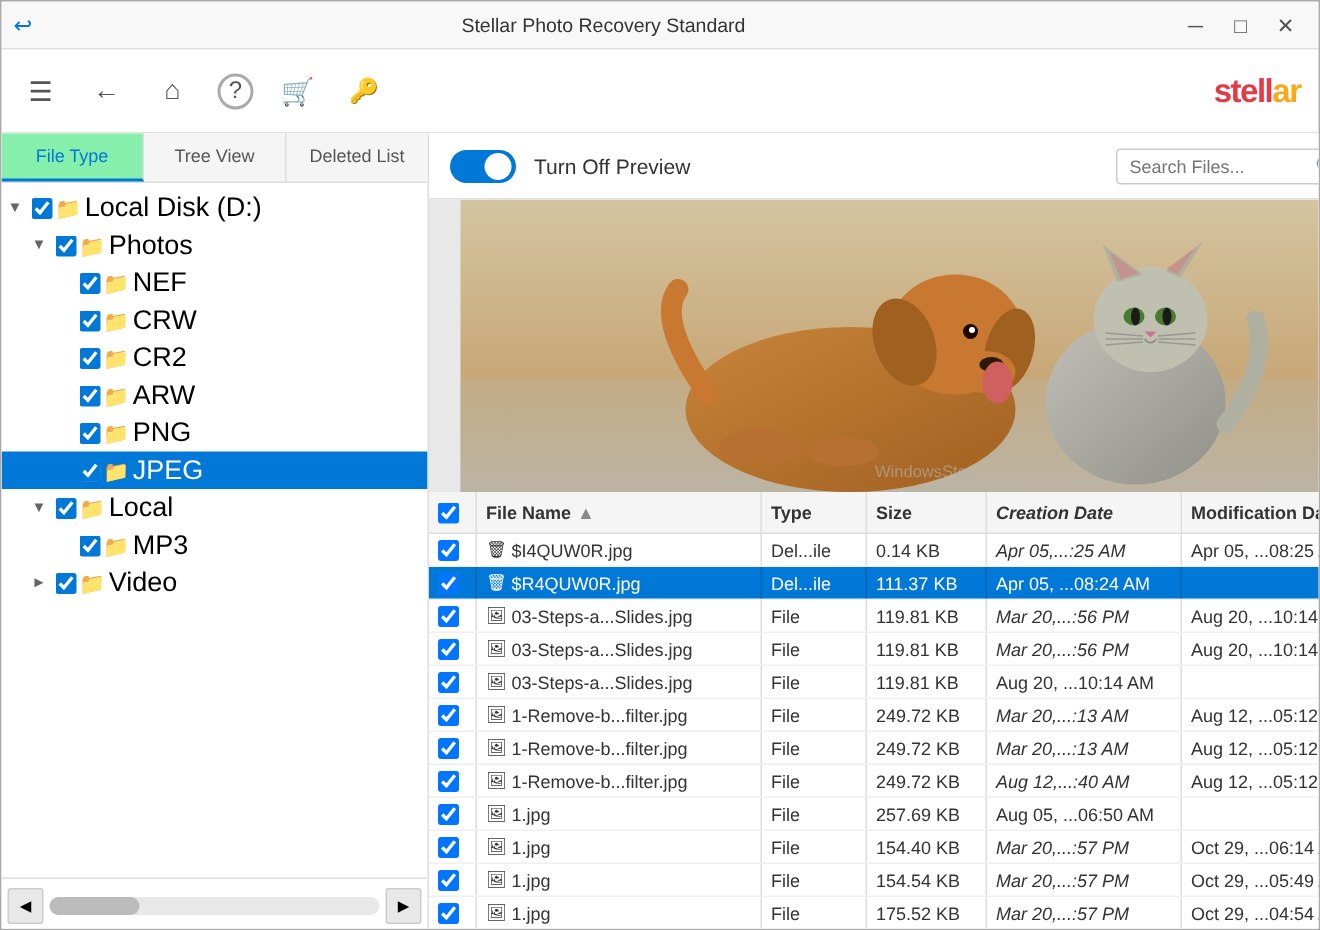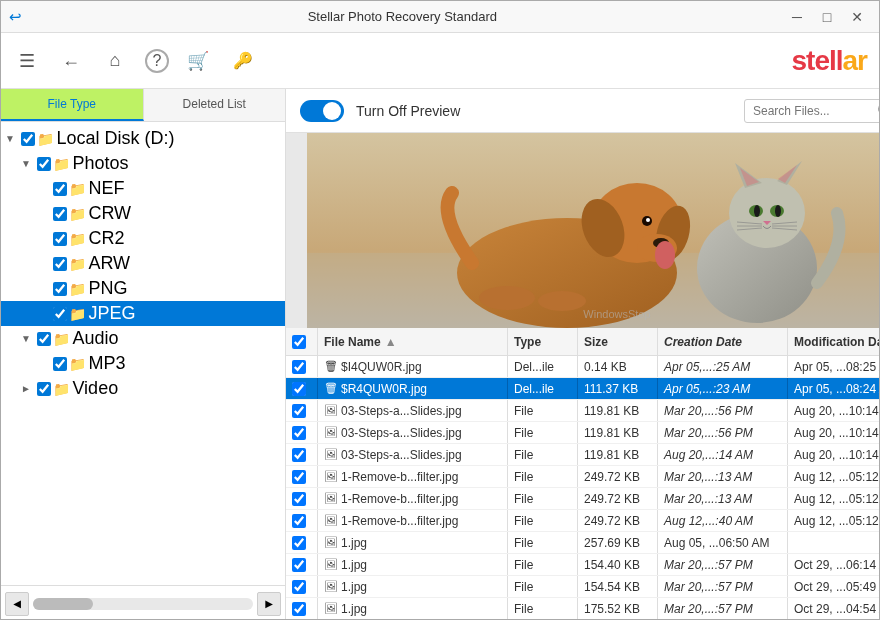--- a/index.html
+++ b/index.html
@@ -34,21 +34,21 @@
       padding: 0 12px;
       gap: 16px;
       border-bottom: 1px solid #e0e0e0;
     }
     .toolbar-icon {
       width: 28px; height: 28px; display: flex; align-items: center; justify-content: center;
       cursor: pointer; color: #555; font-size: 18px; border-radius: 4px;
     }
     .stellar-logo {
       margin-left: auto;
-      font-size: 28px;
+      font-size: 22px;
       font-weight: bold;
       color: #e63946;
       letter-spacing: -1px;
     }
     .stellar-logo span { color: #faa81a; }
 
     
     .main-layout {
       display: flex;
       height: calc(620px - 32px - 56px);
@@ -76,21 +76,21 @@
       padding: 8px 4px;
       text-align: center;
       font-size: 12px;
       cursor: pointer;
       border-right: 1px solid #ddd;
       color: #555;
       font-weight: 500;
     }
     .tab:last-child { border-right: none; }
     .tab.active {
-      background: #bef264;
+      background: #86efac;
       color: #0078d7;
       border-bottom: 2px solid #0078d7;
     }
 
     
     .tree-area {
       flex: 1;
       overflow-y: auto;
       overflow-x: hidden;
       padding: 4px 0;
@@ -239,20 +239,21 @@
     stell<span>ar</span>
   </div>
 </div>
 
 <div class="main-layout">
 
   <div class="left-panel">
 
     <div class="tabs">
       <div class="tab active">File Type</div>
+      <div class="tab">Tree View</div>
       <div class="tab">Deleted List</div>
     </div>
 
     <div class="tree-area" id="tree-container">
         <div class="tree-item" style="padding-left: 4px;">
           <span class="tree-toggle">▼</span>
           <input type="checkbox" class="checkbox" checked="" style="">
           <span class="folder-icon" style="color: rgb(255, 193, 7);">📁</span>
           <span class="tree-label">Local Disk (D:)</span>
         </div>
@@ -295,21 +296,21 @@
         <div class="tree-item highlighted" style="padding-left: 36px;">
           <span class="tree-toggle"></span>
           <input type="checkbox" class="checkbox" checked="" style="">
           <span class="folder-icon" style="color: rgb(255, 193, 7);">📁</span>
           <span class="tree-label">JPEG</span>
         </div>
         <div class="tree-item" style="padding-left: 20px;">
           <span class="tree-toggle">▼</span>
           <input type="checkbox" class="checkbox" checked="" style="">
           <span class="folder-icon" style="color: rgb(255, 193, 7);">📁</span>
-          <span class="tree-label">Audio</span>
+          <span class="tree-label">Local</span>
         </div>
         <div class="tree-item" style="padding-left: 36px;">
           <span class="tree-toggle"></span>
           <input type="checkbox" class="checkbox" checked="" style="">
           <span class="folder-icon" style="color: rgb(255, 193, 7);">📁</span>
           <span class="tree-label">MP3</span>
         </div>
         <div class="tree-item" style="padding-left: 20px;">
           <span class="tree-toggle">►</span>
           <input type="checkbox" class="checkbox" checked="" style="">
@@ -448,21 +449,20 @@
         <div class="file-row selected">
           <div class="file-col col-check">
             <input type="checkbox" checked="" style="width: 14px; height: 14px;">
           </div>
           <div class="file-col col-name">
             <span style="margin-right: 3px; font-size: 11px;">🗑</span>
             <span>$R4QUW0R.jpg</span>
           </div>
           <div class="file-col col-type">Del...ile</div>
           <div class="file-col col-size">111.37 KB</div>
-          <div class="file-col col-created">Apr 05,...:23 AM</div>
           <div class="file-col col-modified">Apr 05, ...08:24 AM</div>
         </div>
         <div class="file-row">
           <div class="file-col col-check">
             <input type="checkbox" checked="" style="width: 14px; height: 14px;">
           </div>
           <div class="file-col col-name">
             <span style="margin-right: 3px; font-size: 11px;">🖼</span>
             <span>03-Steps-a...Slides.jpg</span>
           </div>
@@ -487,21 +487,20 @@
         <div class="file-row">
           <div class="file-col col-check">
             <input type="checkbox" checked="" style="width: 14px; height: 14px;">
           </div>
           <div class="file-col col-name">
             <span style="margin-right: 3px; font-size: 11px;">🖼</span>
             <span>03-Steps-a...Slides.jpg</span>
           </div>
           <div class="file-col col-type">File</div>
           <div class="file-col col-size">119.81 KB</div>
-          <div class="file-col col-created">Aug 20,...:14 AM</div>
           <div class="file-col col-modified">Aug 20, ...10:14 AM</div>
         </div>
         <div class="file-row">
           <div class="file-col col-check">
             <input type="checkbox" checked="" style="width: 14px; height: 14px;">
           </div>
           <div class="file-col col-name">
             <span style="margin-right: 3px; font-size: 11px;">🖼</span>
             <span>1-Remove-b...filter.jpg</span>
           </div>

